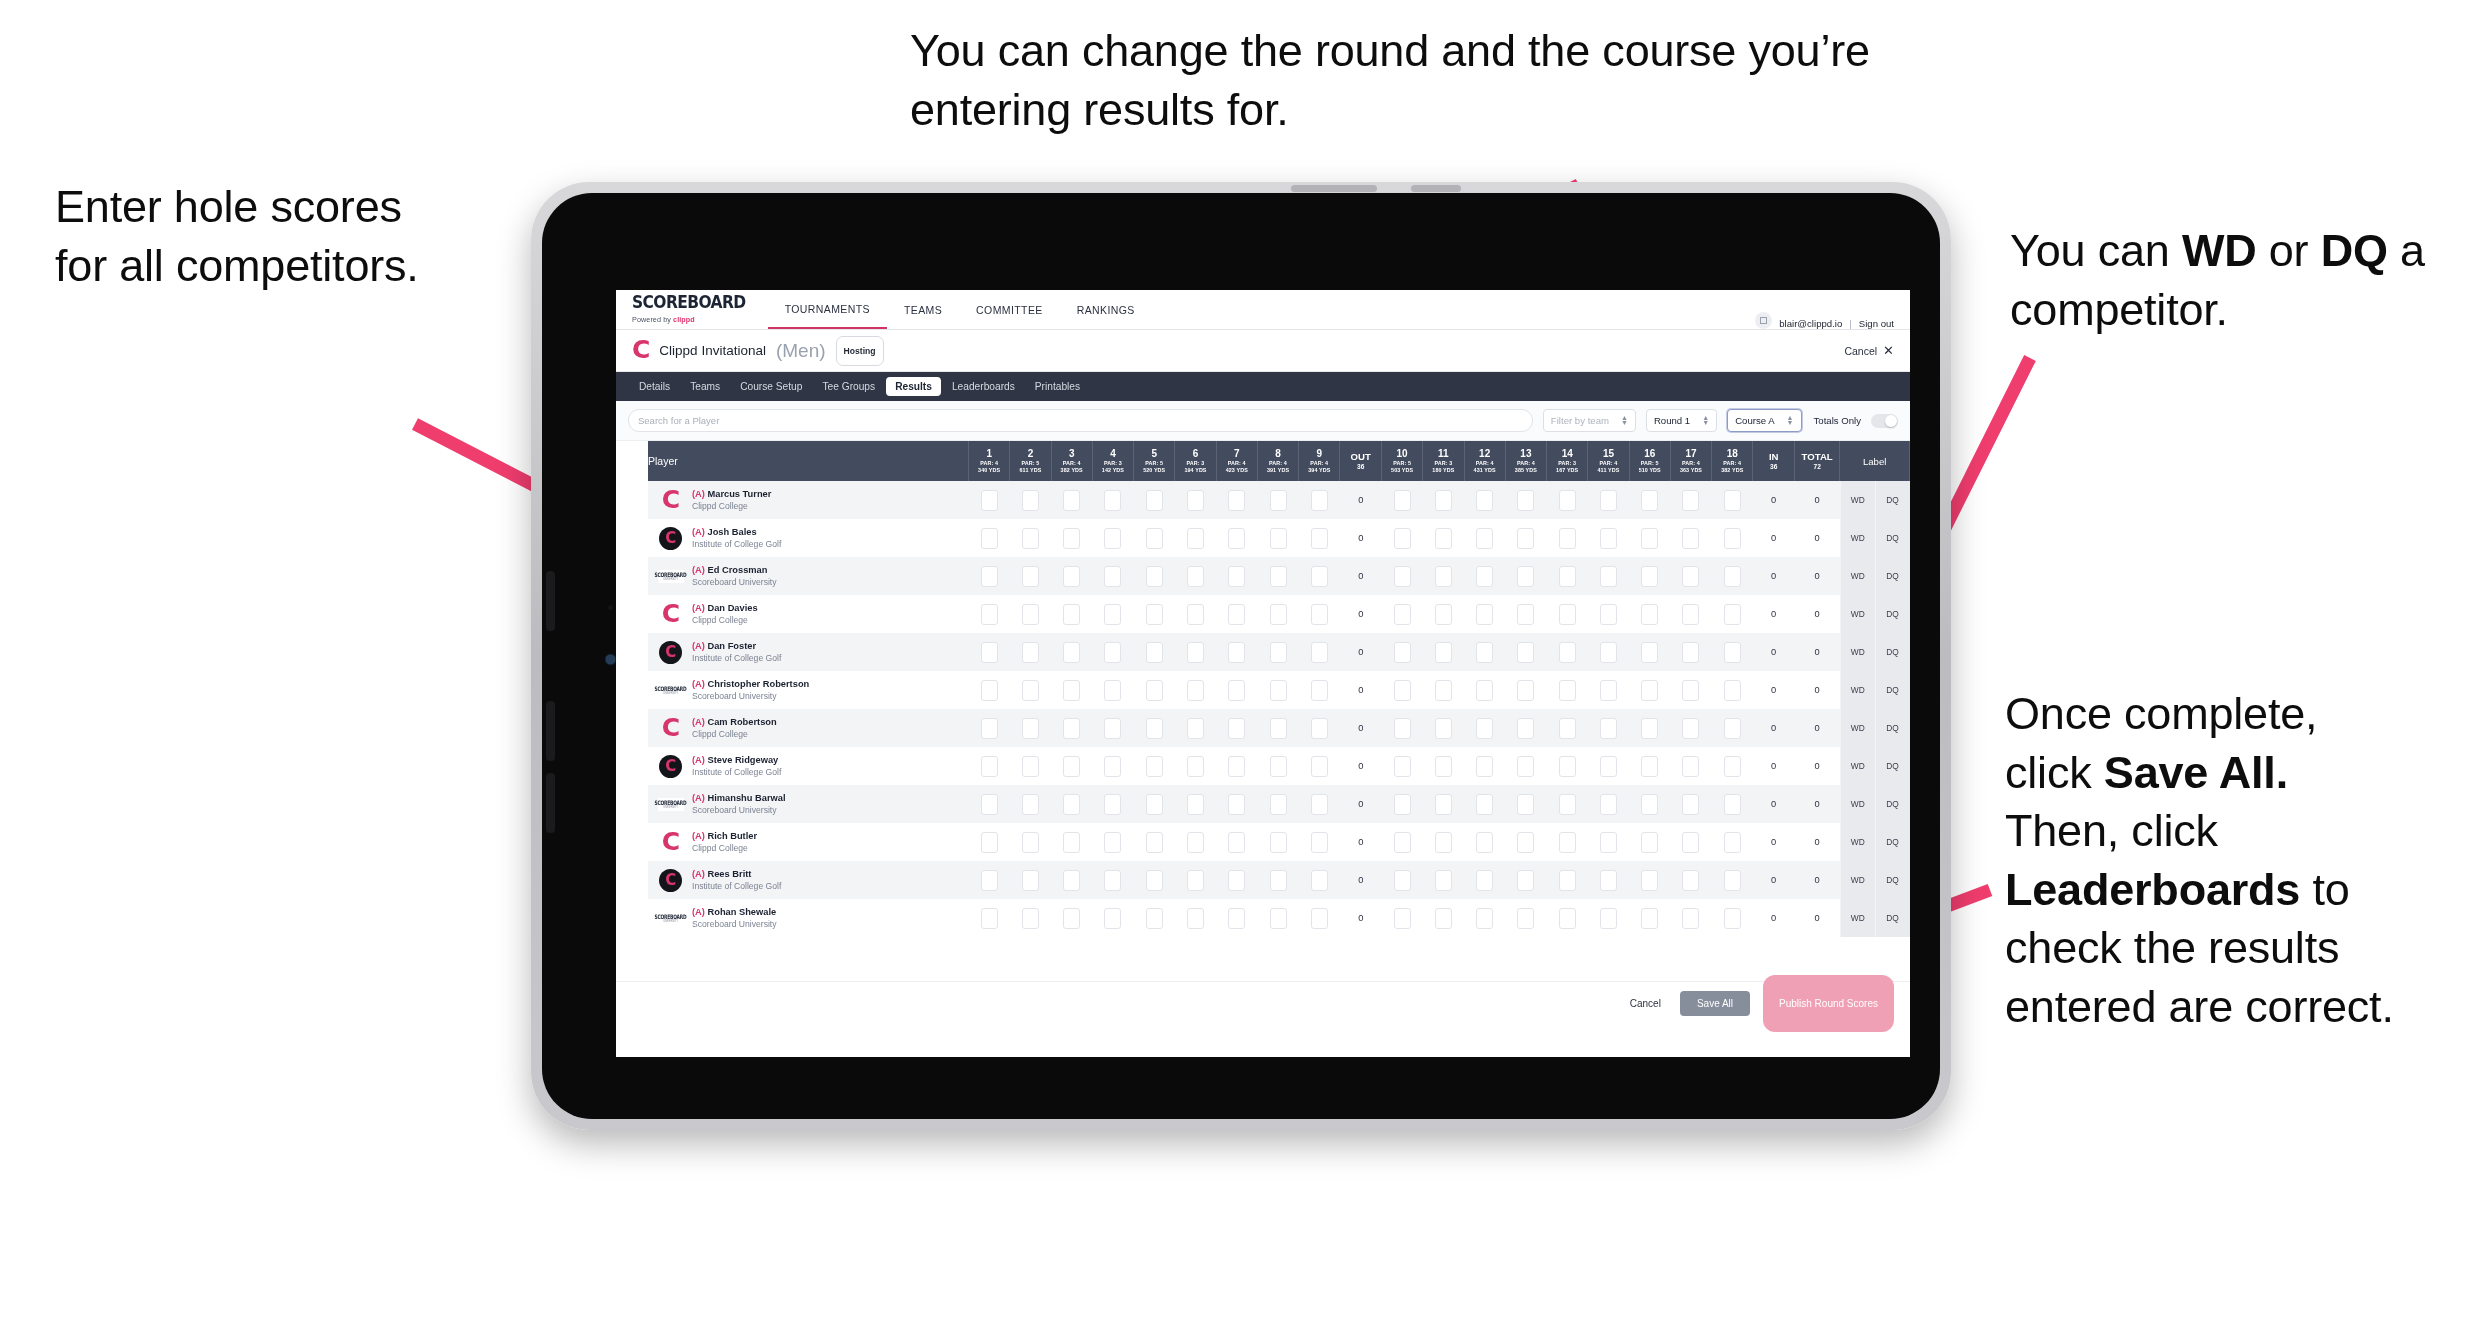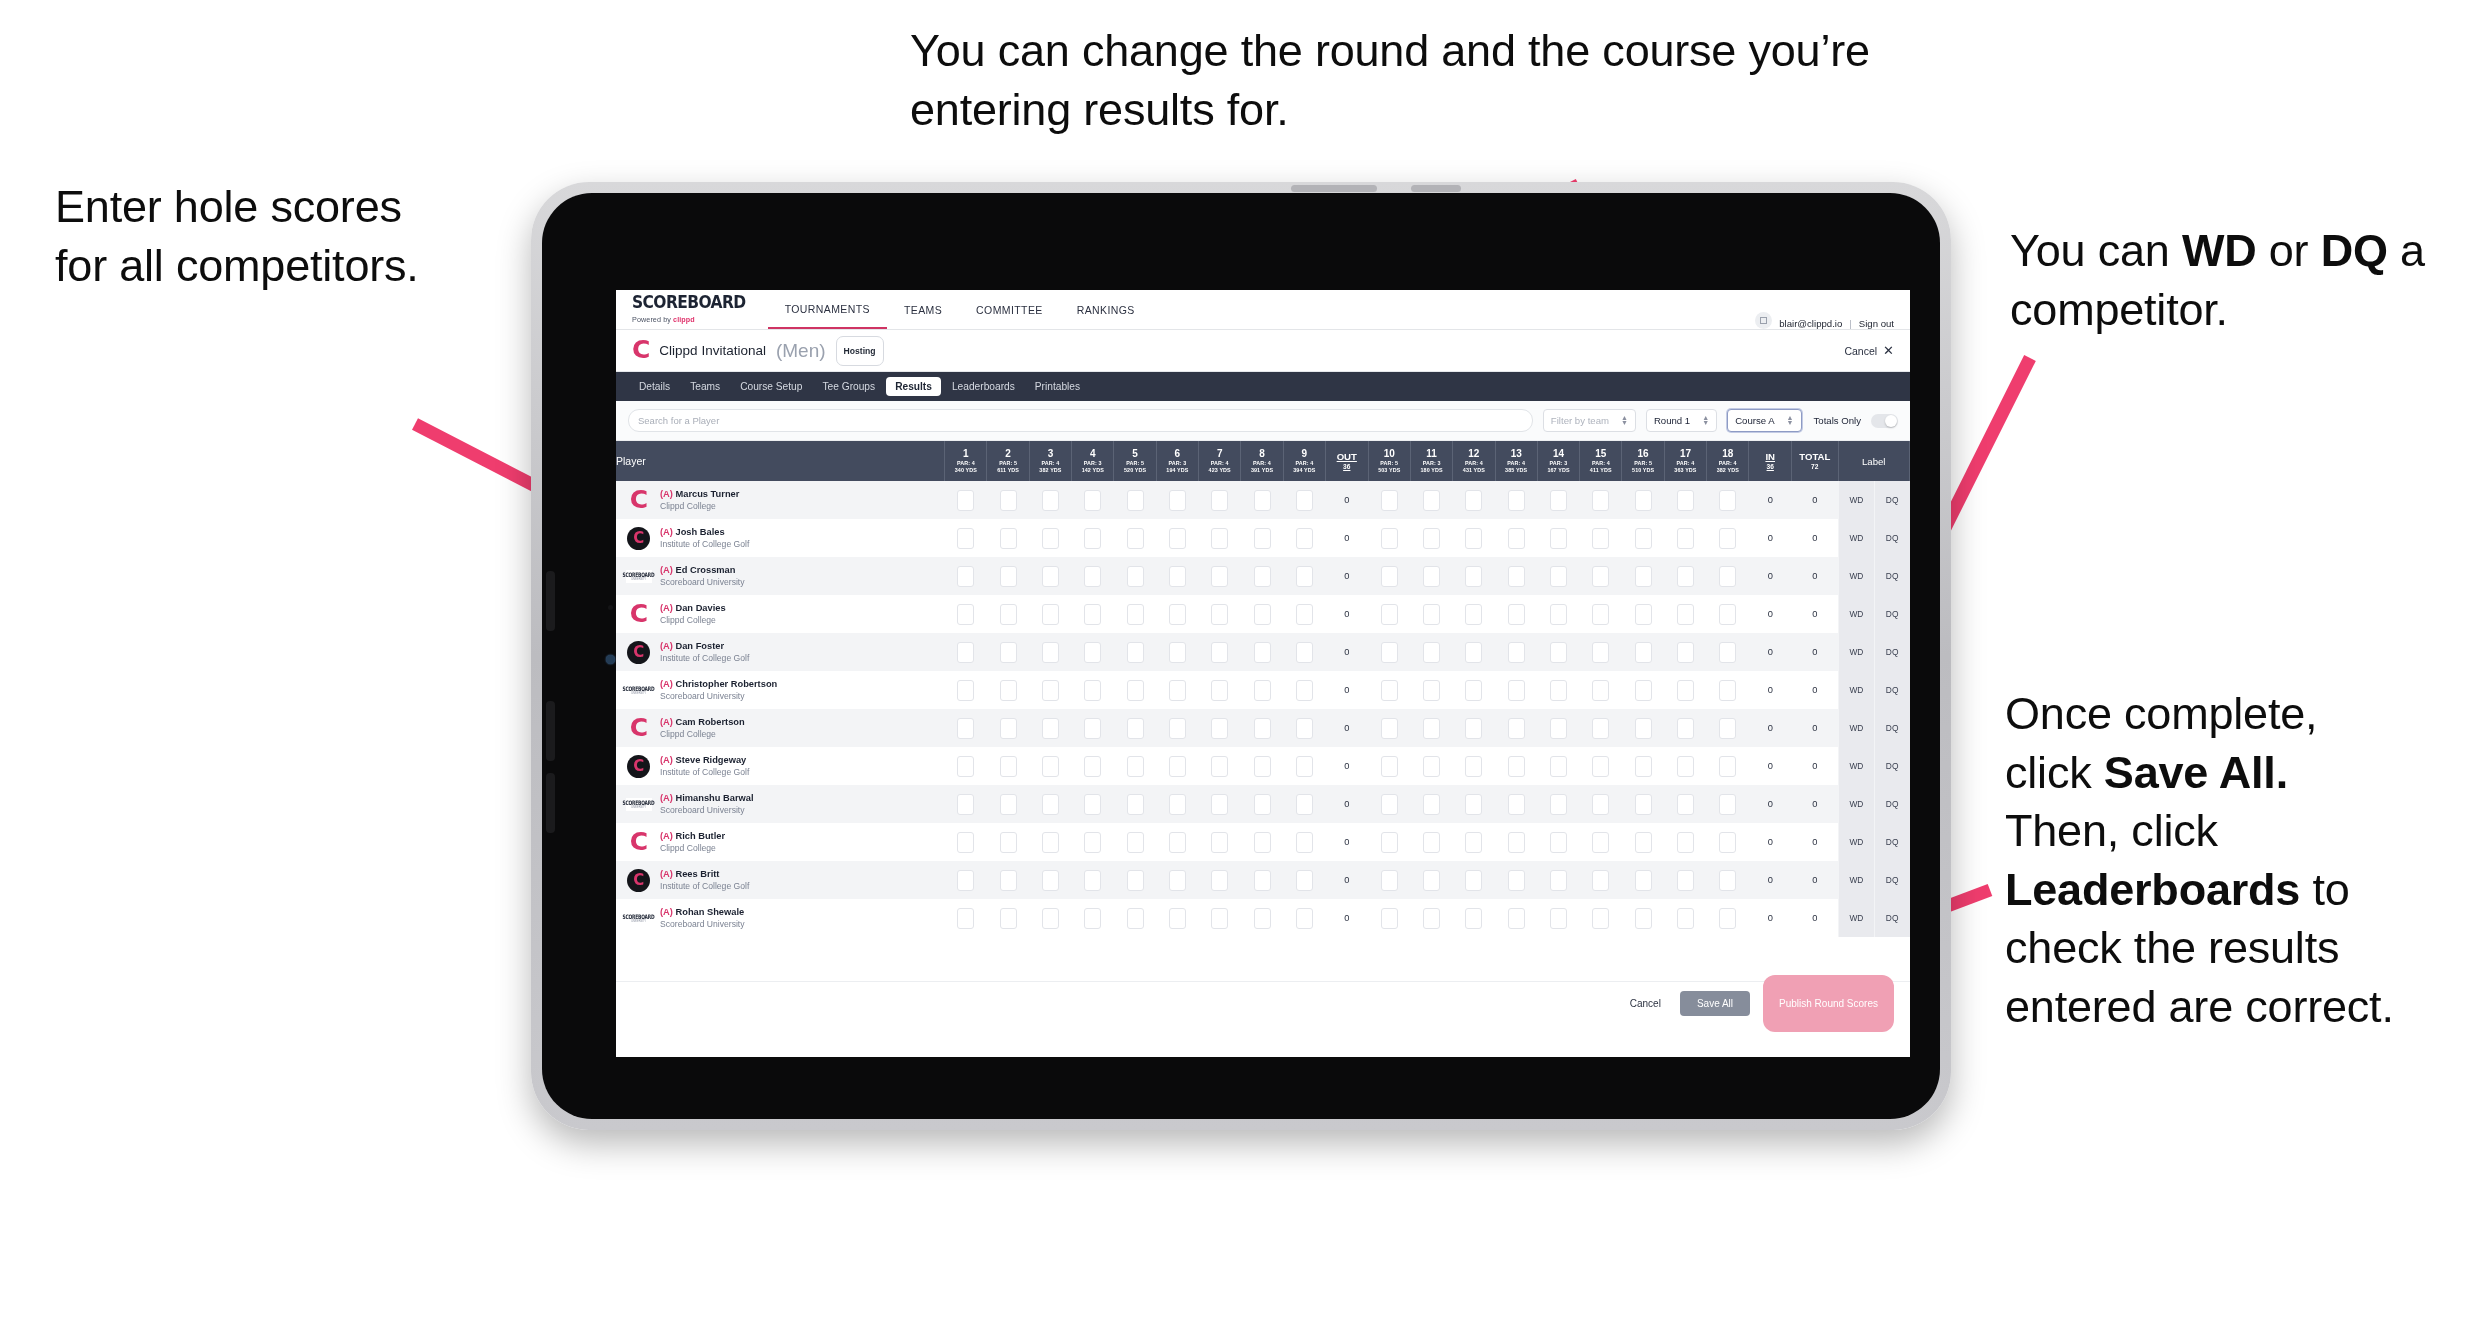--- a/index.html
+++ b/index.html
@@ -154,29 +154,29 @@
   .toggle {
     width: 27px; height: 14px; border-radius: 8px; background: #e4e6ea; position: relative;
     cursor: pointer;
   }
   .toggle .knob {
     position: absolute; right: 1px; top: 1px; width: 12px; height: 12px;
     border-radius: 50%; background: #fff; box-shadow: 0 1px 2px rgba(0,0,0,.22);
   }
 
   
-  #table-area { background: #fff; }
+  #table-area { background: #fff; padding-left: 32px; }
   table.scores { border-collapse: collapse; width: 100%; table-layout: fixed; }
   table.scores thead th {
     background: #434b5e; color: #fff; border-right: 1px solid #5b6375;
     vertical-align: middle; padding: 3px 0; height: 40px;
   }
   th.col-player { width: 212px; text-align: left; padding-left: 12px; font-size: 10.5px; font-weight: 400; }
   th.hole { width: 27.3px; }
-  th.agg  { width: 27.5px; text-decoration: underline; }
+  th.agg  { width: 27.5px; }
   th.col-total { width: 30px; }
   th.col-label { width: 46px; font-size: 9.6px; font-weight: 400; }
   .h-num { font-size: 10px; font-weight: 700; line-height: 1.15; }
   .h-par { font-size: 5.4px; font-weight: 700; line-height: 1.3; letter-spacing: .1px;}
   .h-yds { font-size: 5.4px; font-weight: 700; line-height: 1.3; letter-spacing: .1px;}
   .agg-t { font-size: 9.6px; font-weight: 700; line-height: 1.2; }
   .agg-v { font-size: 6.6px; font-weight: 700; line-height: 1.4; }
 
   table.scores tbody tr { height: 38px; }
   table.scores tbody tr.odd { background: #f3f4f6; }

